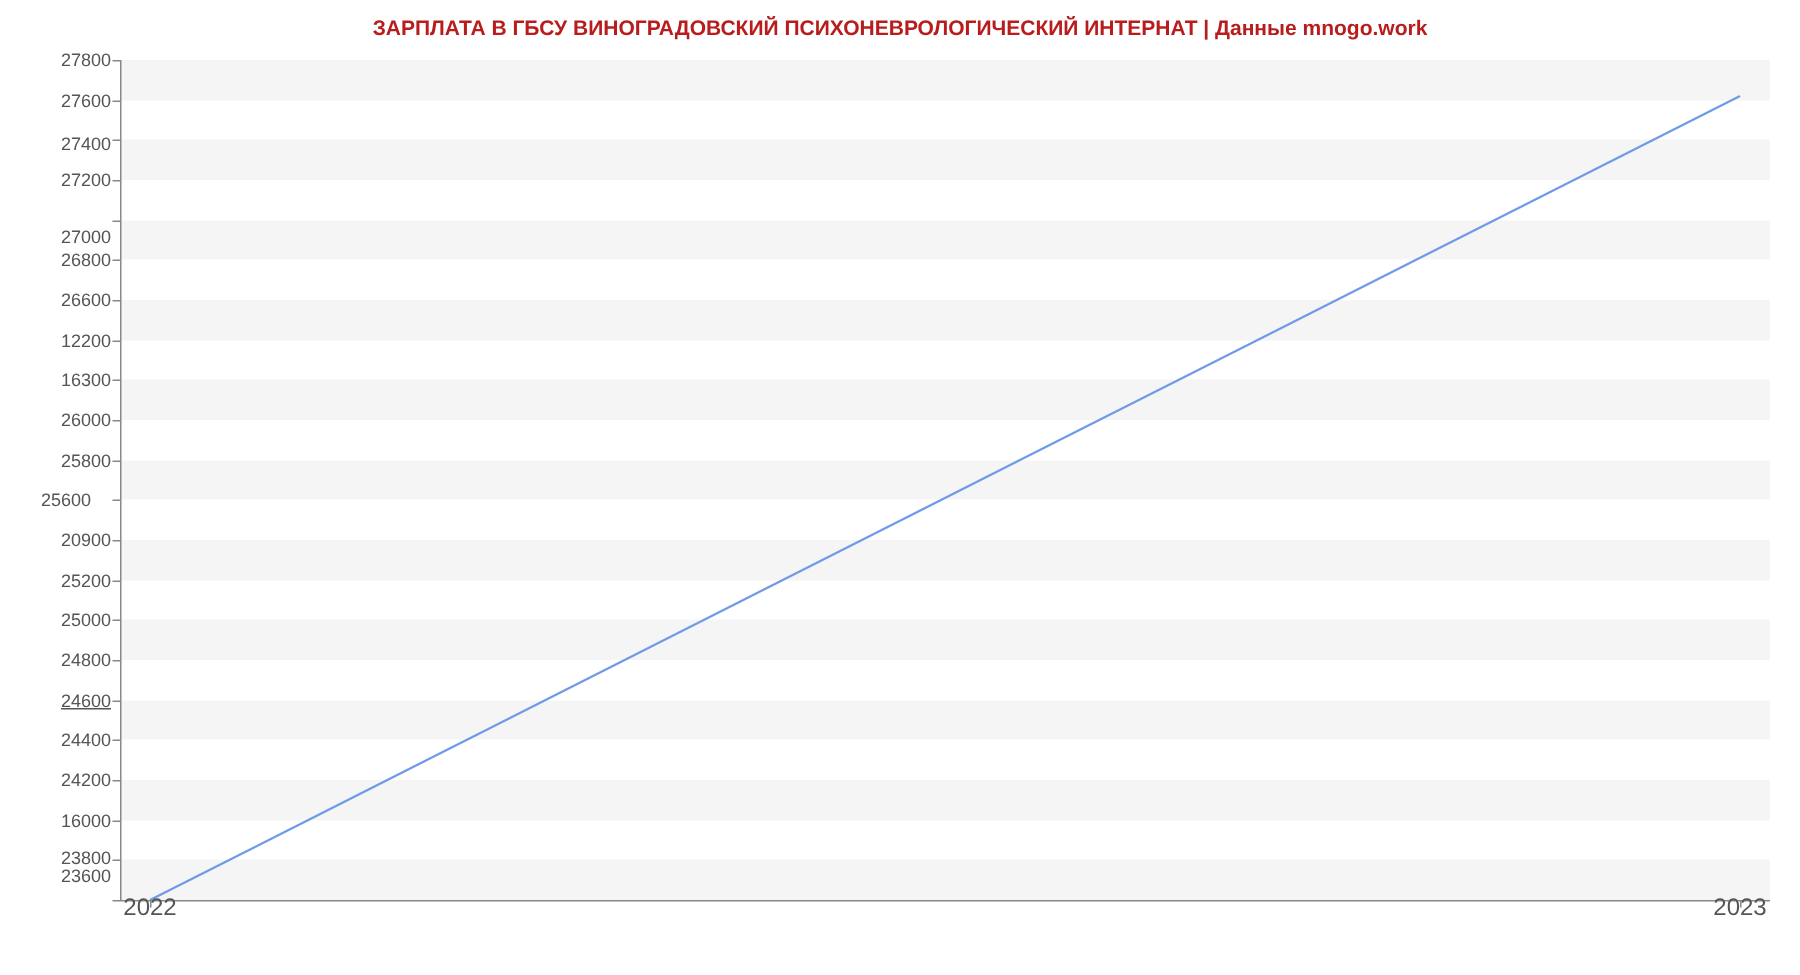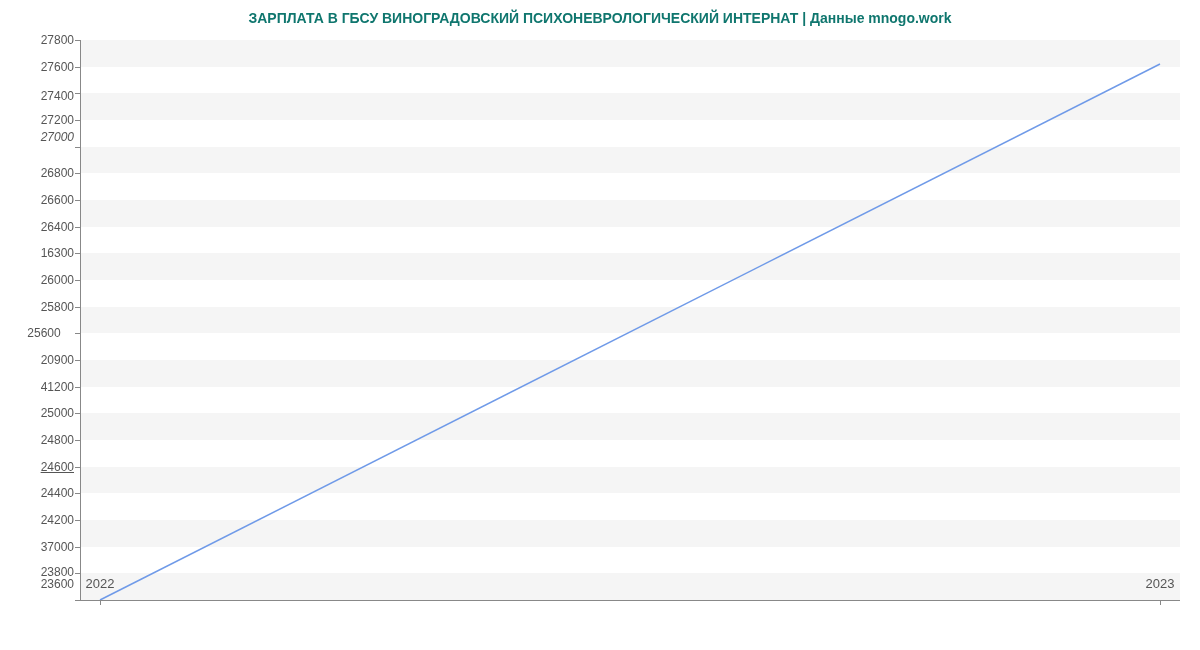--- a/index.html
+++ b/index.html
@@ -17,21 +17,21 @@
     height: 650px;
   }
   .title {
     position: absolute;
     top: 10px;
     left: 0;
     width: 100%;
     text-align: center;
     font-size: 14px;
     font-weight: bold;
-    color: #0f766e;
+    color: #b91c1c;
   }
   .plot-area {
     position: absolute;
     left: 80px;
     top: 40px;
     width: 1100px;
     height: 560px;
   }
   .grid-band {
     position: absolute;
@@ -43,22 +43,22 @@
     position: absolute;
     right: 1126px;
     transform: translateY(-50%);
     font-size: 12px;
     color: #555;
     text-align: right;
     width: 60px;
   }
   .x-tick {
     position: absolute;
-    top: 576px;
-    font-size: 13px;
+    top: 597px;
+    font-size: 16px;
     color: #555;
     transform: translateX(-50%);
   }
   .axis-line {
     position: absolute;
     background: #888;
   }
   svg.line-layer {
     position: absolute;
     left: 0;
@@ -114,51 +114,51 @@
   <div class="axis-line" style="left:80px; top:600px; width:1100px; height:1px;"></div>
 
   <div class="x-tick" style="left:100px;">2022</div>
   <div class="x-tick" style="left:1160px;">2023</div>
   <div class="tick-mark" style="left:100px; top:600px;"></div>
   <div class="tick-mark" style="left:1160px; top:600px;"></div>
 <div class="y-tick" style="top: 584px;">23600</div>
     <div class="tick-mark-y" style="left: 75px; top: 600px;"></div>
     <div class="y-tick" style="top: 572px;">23800</div>
     <div class="tick-mark-y" style="left: 75px; top: 573.333px;"></div>
-    <div class="y-tick" style="top: 546.667px;">37000</div>
+    <div class="y-tick" style="top: 546.667px;">16000</div>
     <div class="tick-mark-y" style="left: 75px; top: 546.667px;"></div>
     <div class="y-tick" style="top: 520px;">24200</div>
     <div class="tick-mark-y" style="left: 75px; top: 520px;"></div>
     <div class="y-tick" style="top: 493.333px;">24400</div>
     <div class="tick-mark-y" style="left: 75px; top: 493.333px;"></div>
     <div class="y-tick" style="top: 466.667px; text-decoration: underline;">24600</div>
     <div class="tick-mark-y" style="left: 75px; top: 466.667px;"></div>
     <div class="y-tick" style="top: 440px;">24800</div>
     <div class="tick-mark-y" style="left: 75px; top: 440px;"></div>
     <div class="y-tick" style="top: 413.333px;">25000</div>
     <div class="tick-mark-y" style="left: 75px; top: 413.333px;"></div>
-    <div class="y-tick" style="top: 386.667px;">41200</div>
+    <div class="y-tick" style="top: 386.667px;">25200</div>
     <div class="tick-mark-y" style="left: 75px; top: 386.667px;"></div>
     <div class="y-tick" style="top: 360px;">20900</div>
     <div class="tick-mark-y" style="left: 75px; top: 360px;"></div>
     <div class="y-tick" style="top: 333.333px; text-align: center;">25600</div>
     <div class="tick-mark-y" style="left: 75px; top: 333.333px;"></div>
     <div class="y-tick" style="top: 306.667px;">25800</div>
     <div class="tick-mark-y" style="left: 75px; top: 306.667px;"></div>
     <div class="y-tick" style="top: 280px;">26000</div>
     <div class="tick-mark-y" style="left: 75px; top: 280px;"></div>
     <div class="y-tick" style="top: 253.333px;">16300</div>
     <div class="tick-mark-y" style="left: 75px; top: 253.333px;"></div>
-    <div class="y-tick" style="top: 226.667px;">26400</div>
+    <div class="y-tick" style="top: 226.667px;">12200</div>
     <div class="tick-mark-y" style="left: 75px; top: 226.667px;"></div>
     <div class="y-tick" style="top: 200px; text-align: right;">26600</div>
     <div class="tick-mark-y" style="left: 75px; top: 200px;"></div>
     <div class="y-tick" style="top: 173.333px;">26800</div>
     <div class="tick-mark-y" style="left: 75px; top: 173.333px;"></div>
-    <div class="y-tick" style="top: 137px; font-style: italic;">27000</div>
+    <div class="y-tick" style="top: 158px;">27000</div>
     <div class="tick-mark-y" style="left: 75px; top: 146.667px;"></div>
     <div class="y-tick" style="top: 120px;">27200</div>
     <div class="tick-mark-y" style="left: 75px; top: 120px;"></div>
     <div class="y-tick" style="top: 96px;">27400</div>
     <div class="tick-mark-y" style="left: 75px; top: 93.3333px;"></div>
     <div class="y-tick" style="top: 66.6667px;">27600</div>
     <div class="tick-mark-y" style="left: 75px; top: 66.6667px;"></div>
     <div class="y-tick" style="top: 40px;">27800</div>
     <div class="tick-mark-y" style="left: 75px; top: 40px;"></div>
   </div>

